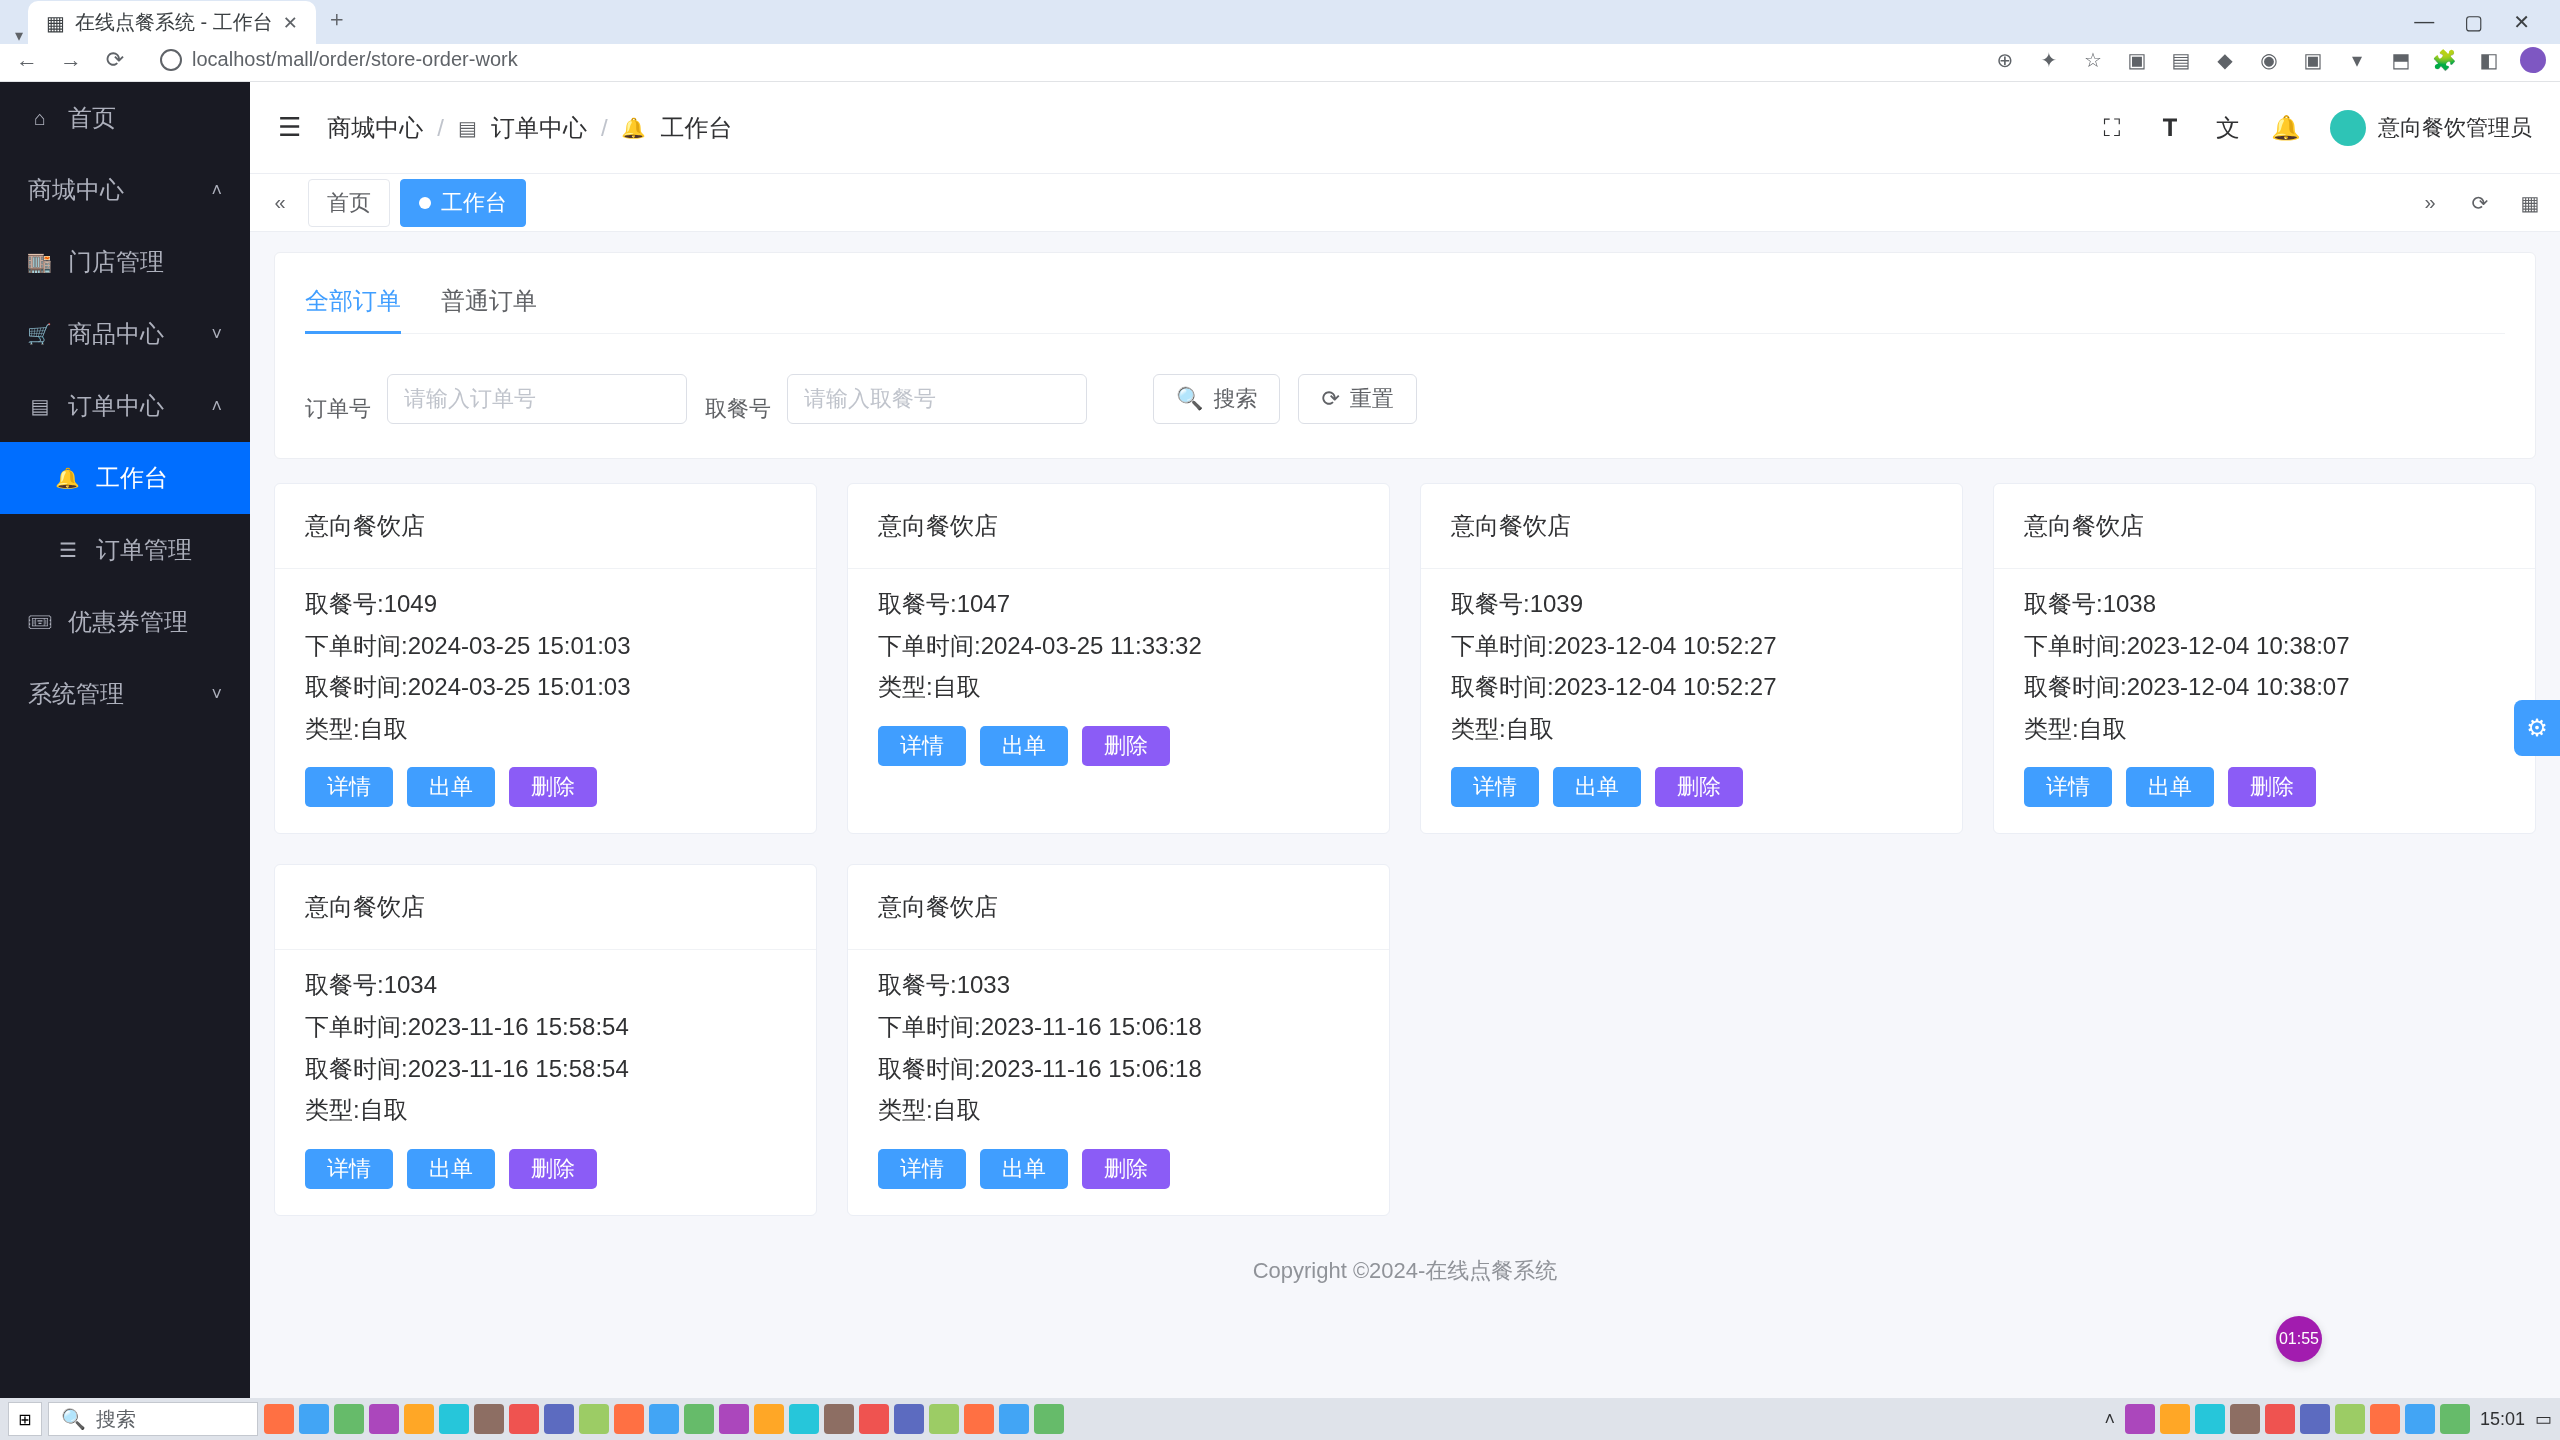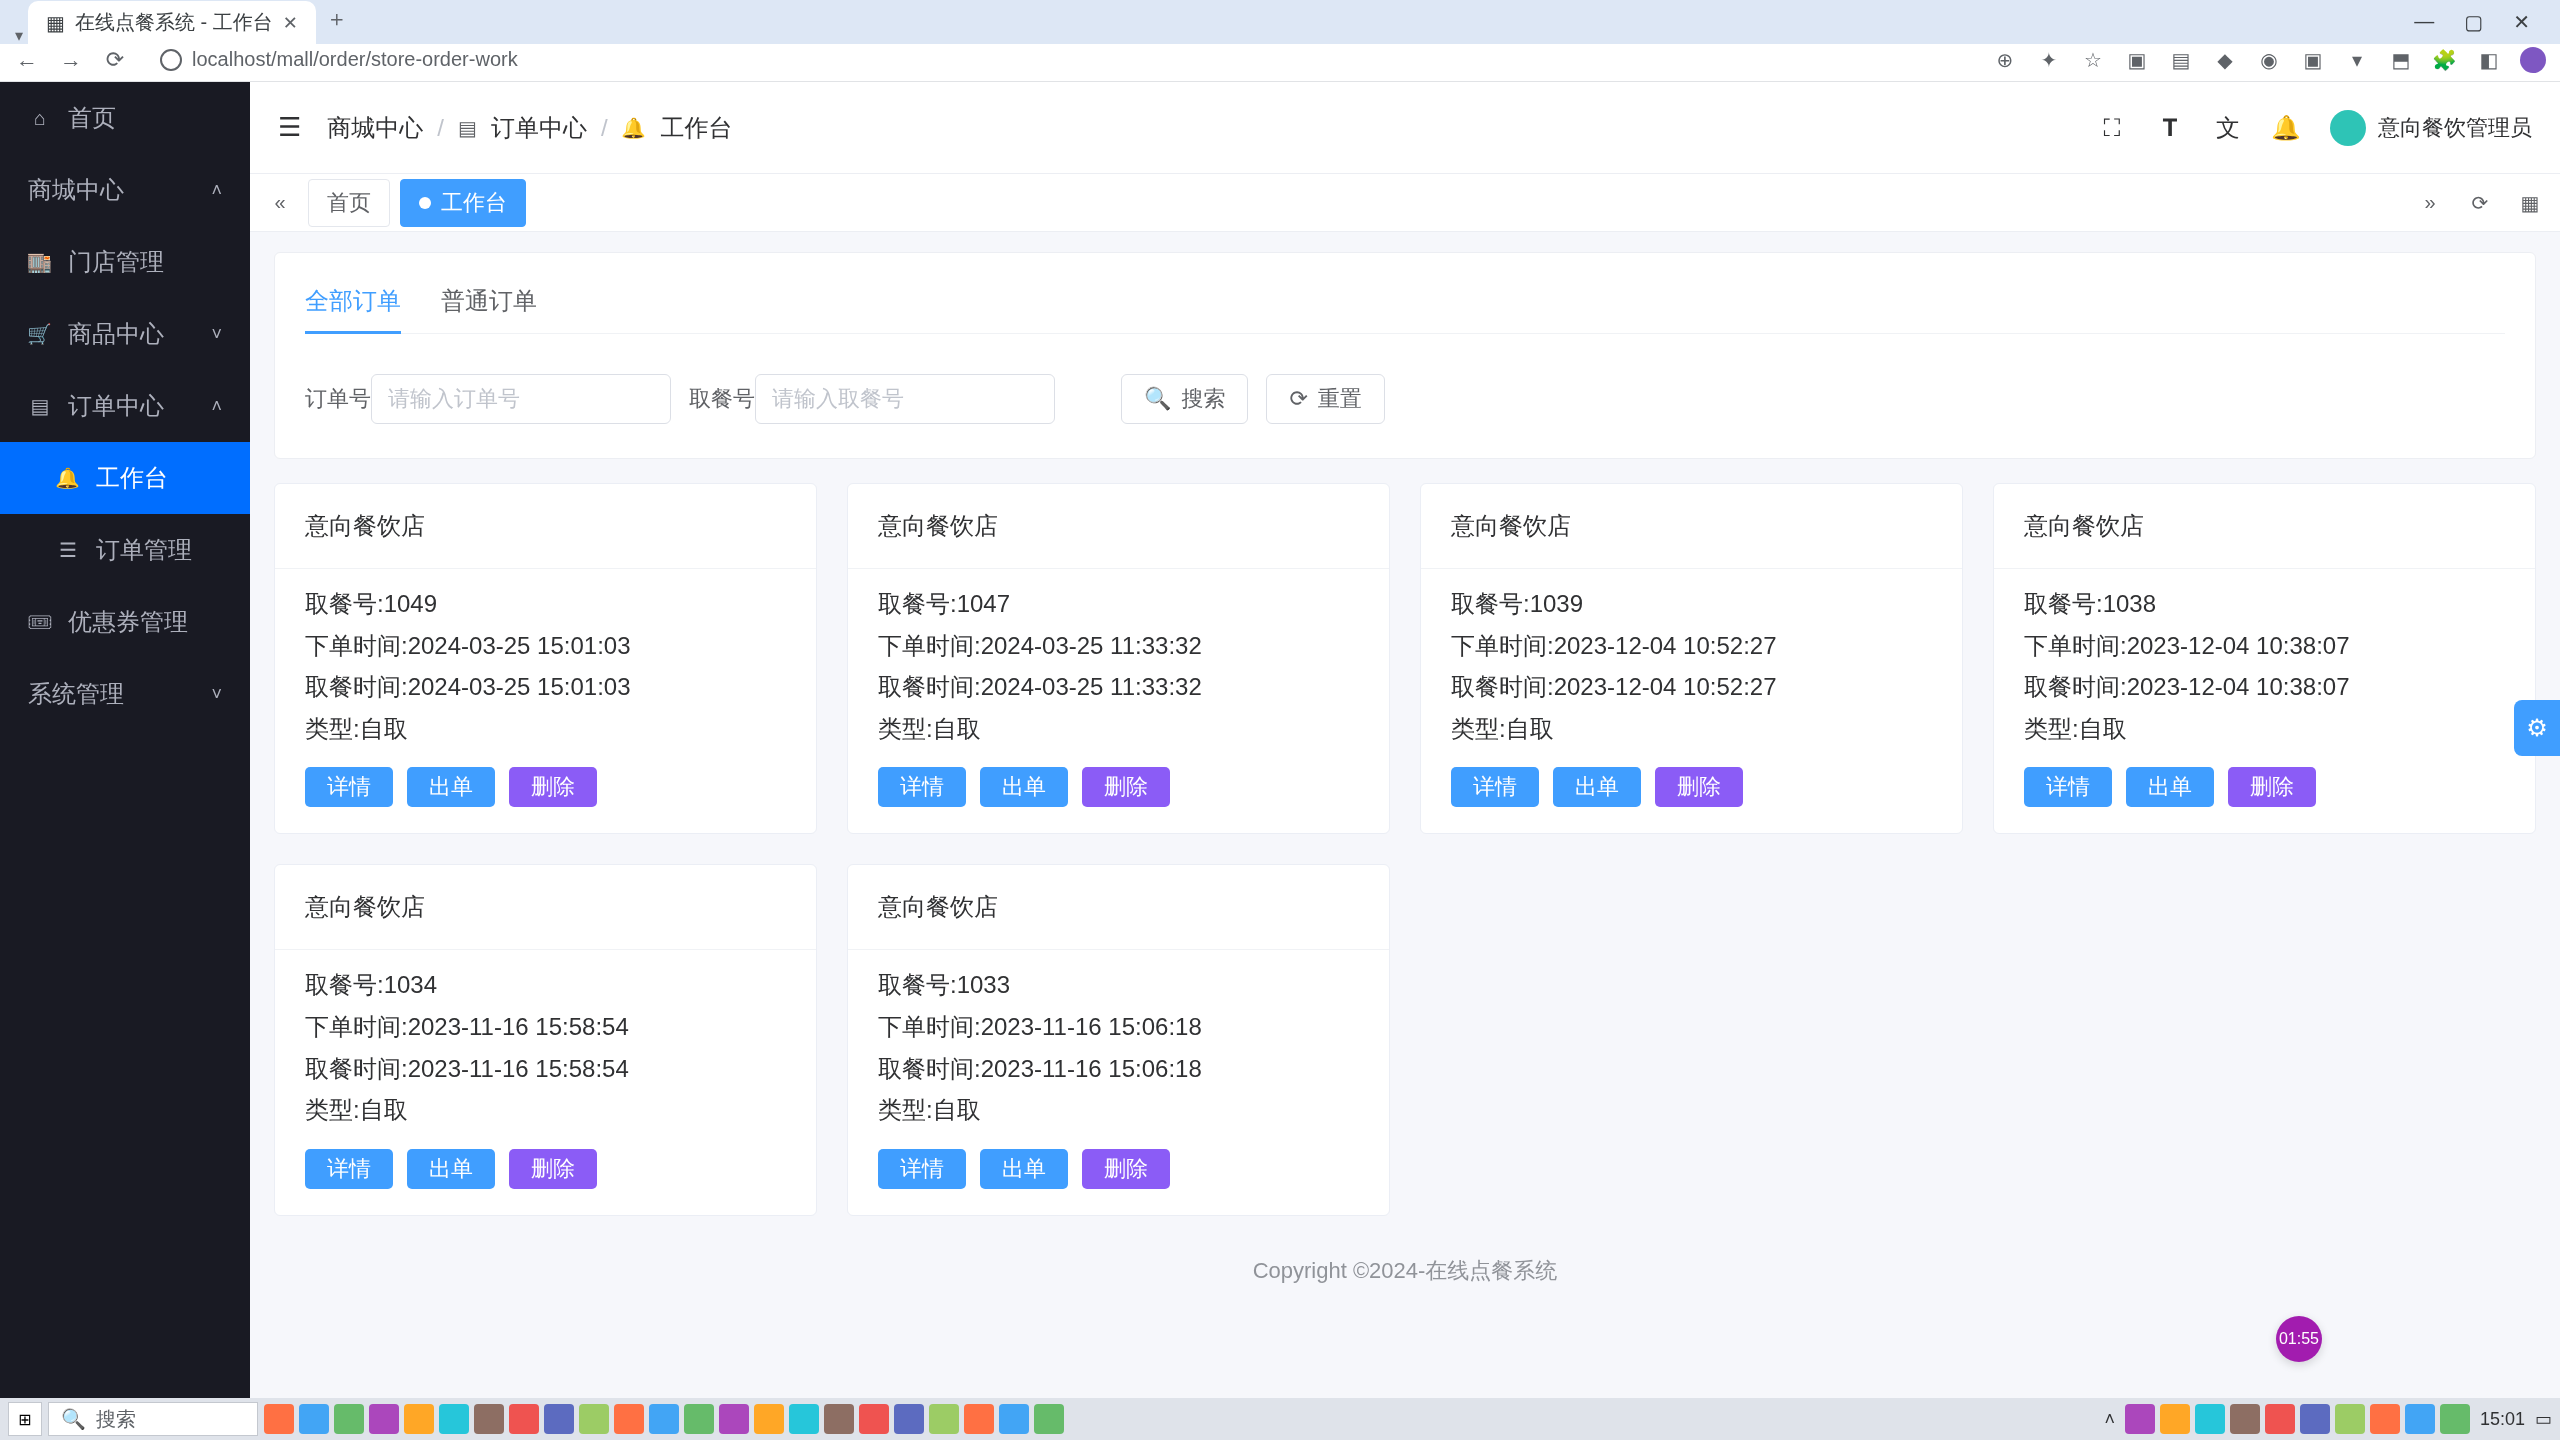--- a/index.html
+++ b/index.html
@@ -62,21 +62,21 @@
 
 
 .content { padding: 20px 24px; display: flex; flex-direction: column; gap: 24px; overflow: auto; flex: 1; }
 
 .panel { background: #fff; border: 1px solid #eceef3; border-radius: 6px; padding: 22px 30px; }
 .subtabs { display: flex; gap: 40px; font-size: 24px; border-bottom: 1px solid #f0f2f5; padding-bottom: 6px; }
 .subtab { padding: 10px 0; color: #606266; cursor: pointer; }
 .subtab.active { color: #409eff; border-bottom: 3px solid #409eff; margin-bottom: -7px; }
 
 .filters { display: flex; align-items: center; gap: 18px; padding: 12px 0; }
-.fld { display: flex; align-items: center; }
+.fld { display: flex; align-items: flex-end; gap: 16px; }
 .fld label { font-size: 22px; color: #606266; }
 .fld input { width: 300px; height: 50px; border: 1px solid #dcdfe6; border-radius: 6px; padding: 0 16px; font-size: 22px; }
 .fld input::placeholder { color: #c0c4cc; }
 .btn { height: 50px; padding: 0 22px; border: 1px solid #dcdfe6; background: #fff; border-radius: 6px; font-size: 22px; color: #606266; display: inline-flex; align-items: center; gap: 10px; cursor: pointer; }
 
 
 .grid { display: grid; grid-template-columns: repeat(4, 1fr); gap: 30px; }
 .card { background: #fff; border: 1px solid #ebeef5; border-radius: 6px; display: flex; flex-direction: column; }
 .card-head { padding: 26px 30px; font-size: 24px; color: #303133; border-bottom: 1px solid #f0f2f5; }
 .card-body { padding: 18px 30px 26px; display: flex; flex-direction: column; gap: 8px; font-size: 24px; color: #303133; }
@@ -272,21 +272,20 @@
                 <button class="btn-sm btn-blue">出单</button>
                 <button class="btn-sm btn-red">删除</button>
               </div>
             </div>
           </div>
           <div class="card">
             <div class="card-head">意向餐饮店</div>
             <div class="card-body">
               <div class="card-row">取餐号:1047</div>
               <div class="card-row">下单时间:2024-03-25 11:33:32</div>
-              <div class="card-row">取餐时间:2024-03-25 11:33:32</div>
               <div class="card-row">类型:自取</div>
               <div class="card-actions">
                 <button class="btn-sm btn-blue">详情</button>
                 <button class="btn-sm btn-blue">出单</button>
                 <button class="btn-sm btn-red">删除</button>
               </div>
             </div>
           </div>
           <div class="card">
             <div class="card-head">意向餐饮店</div>

